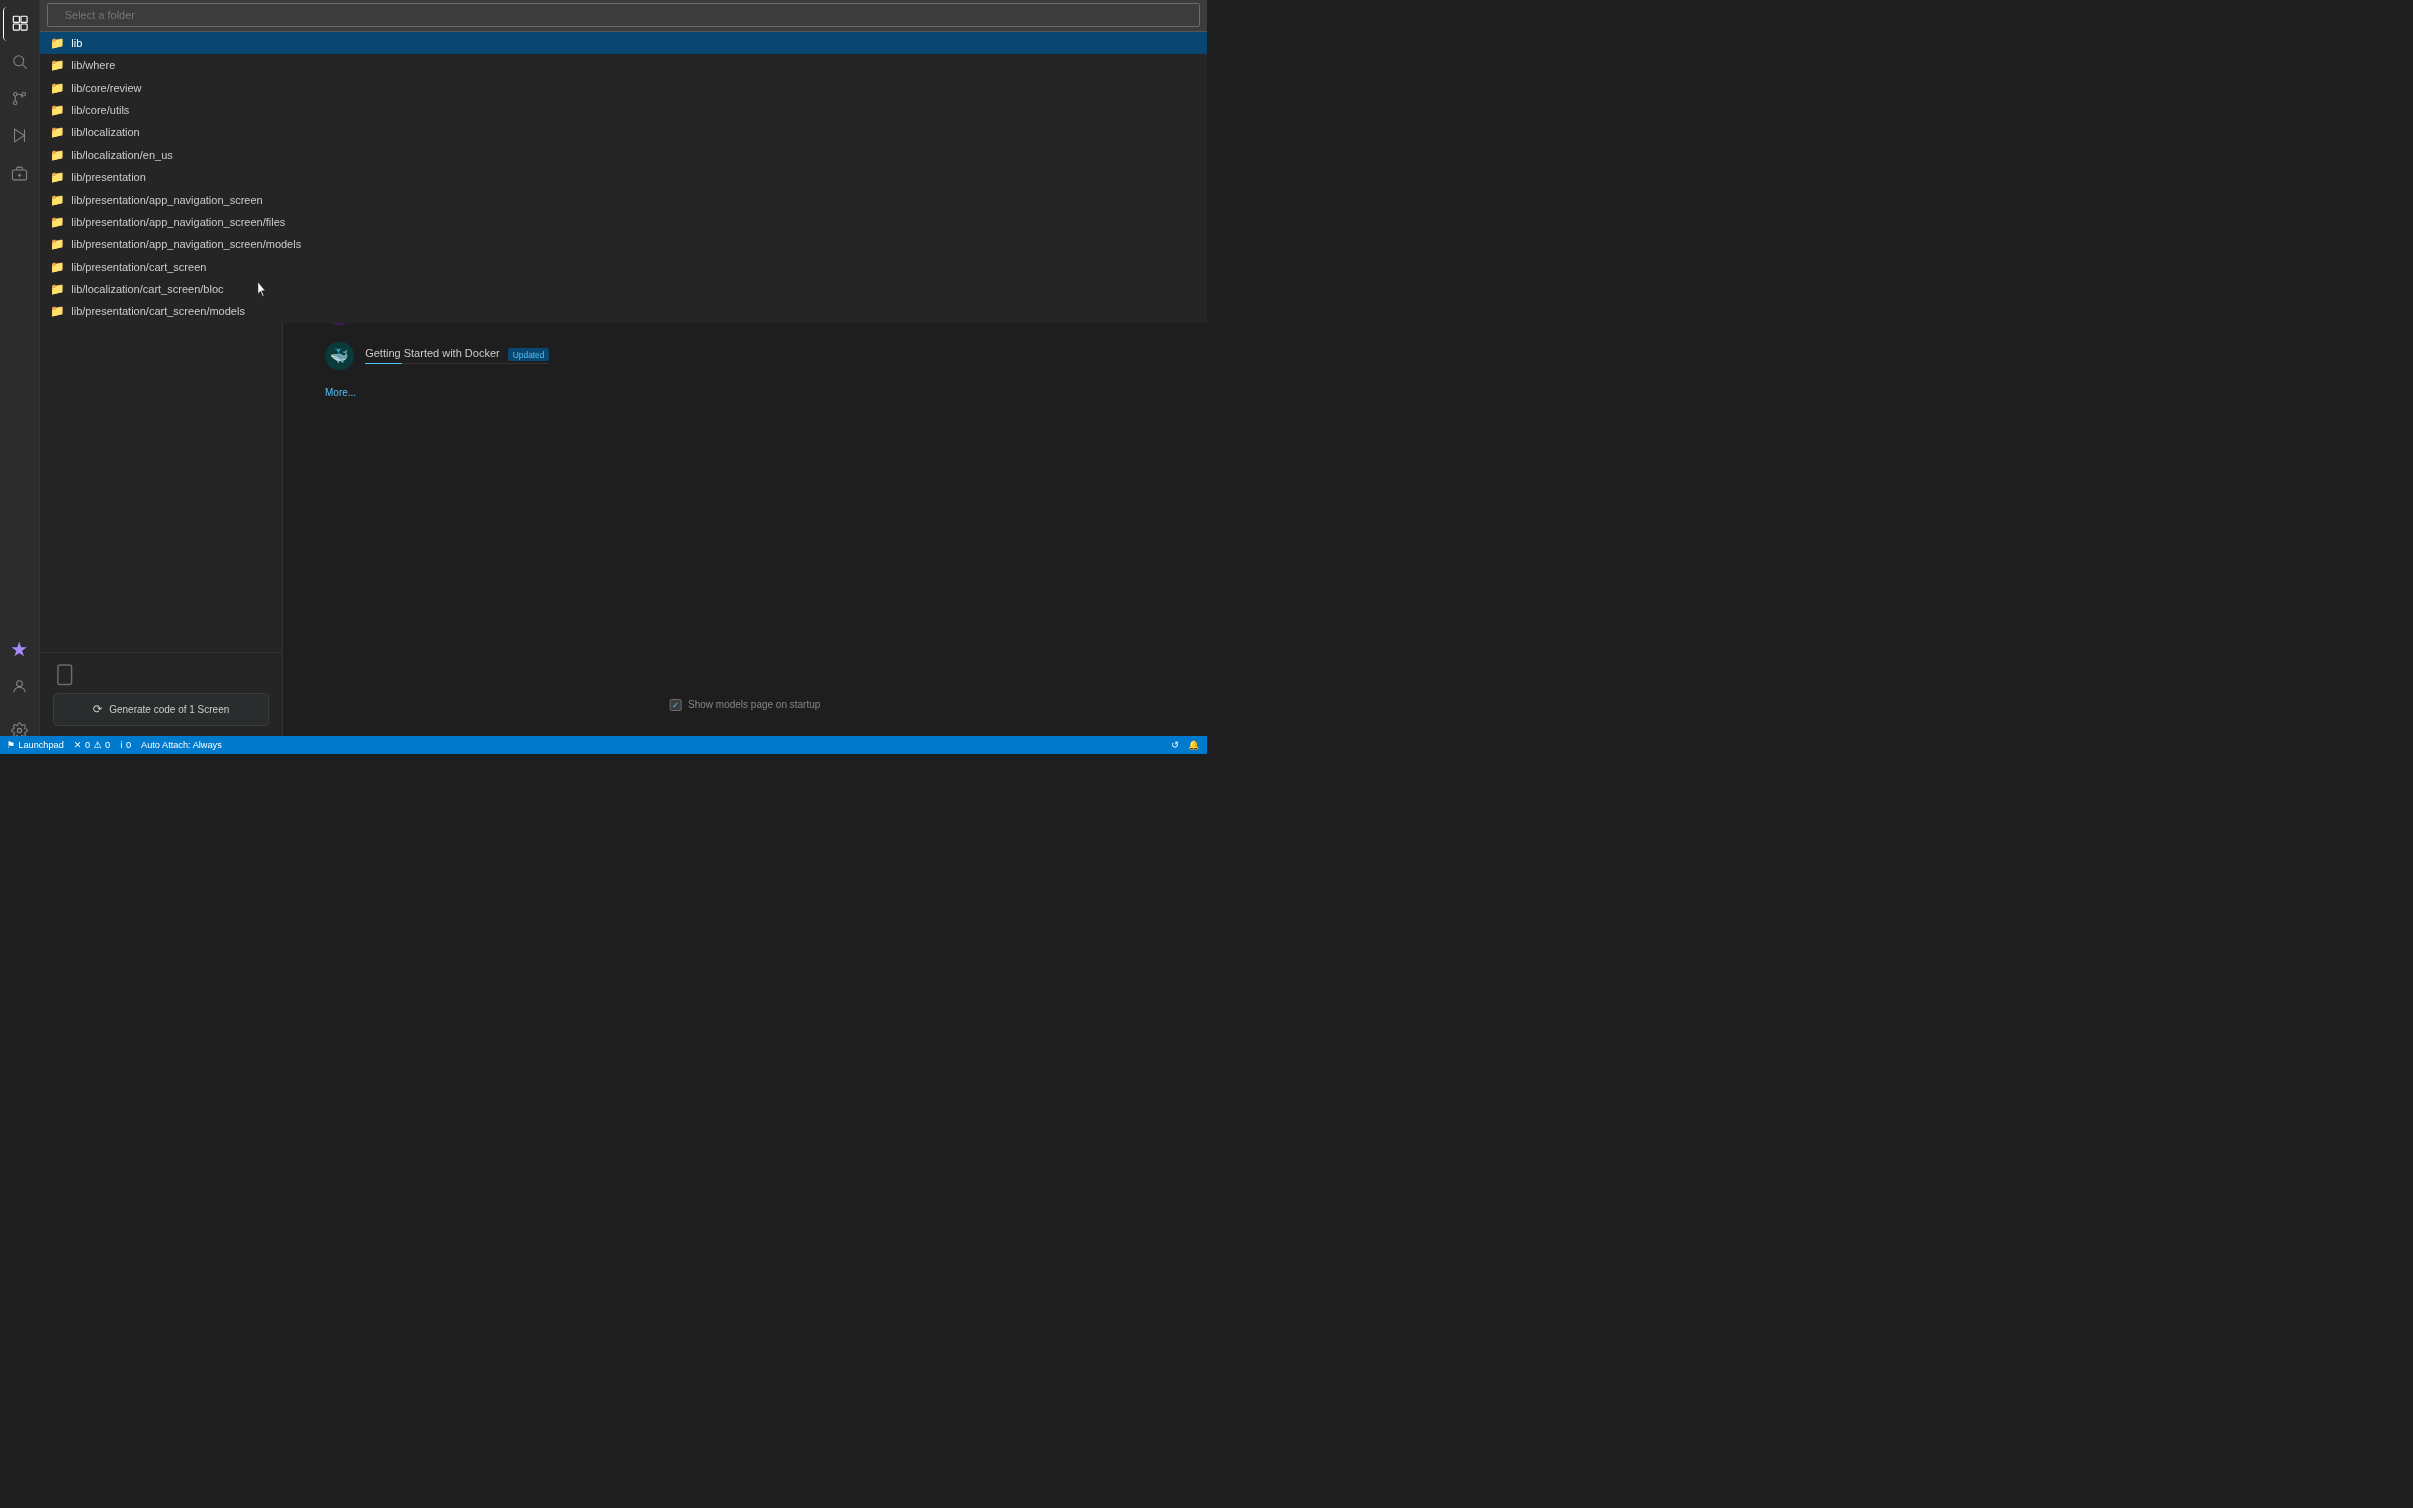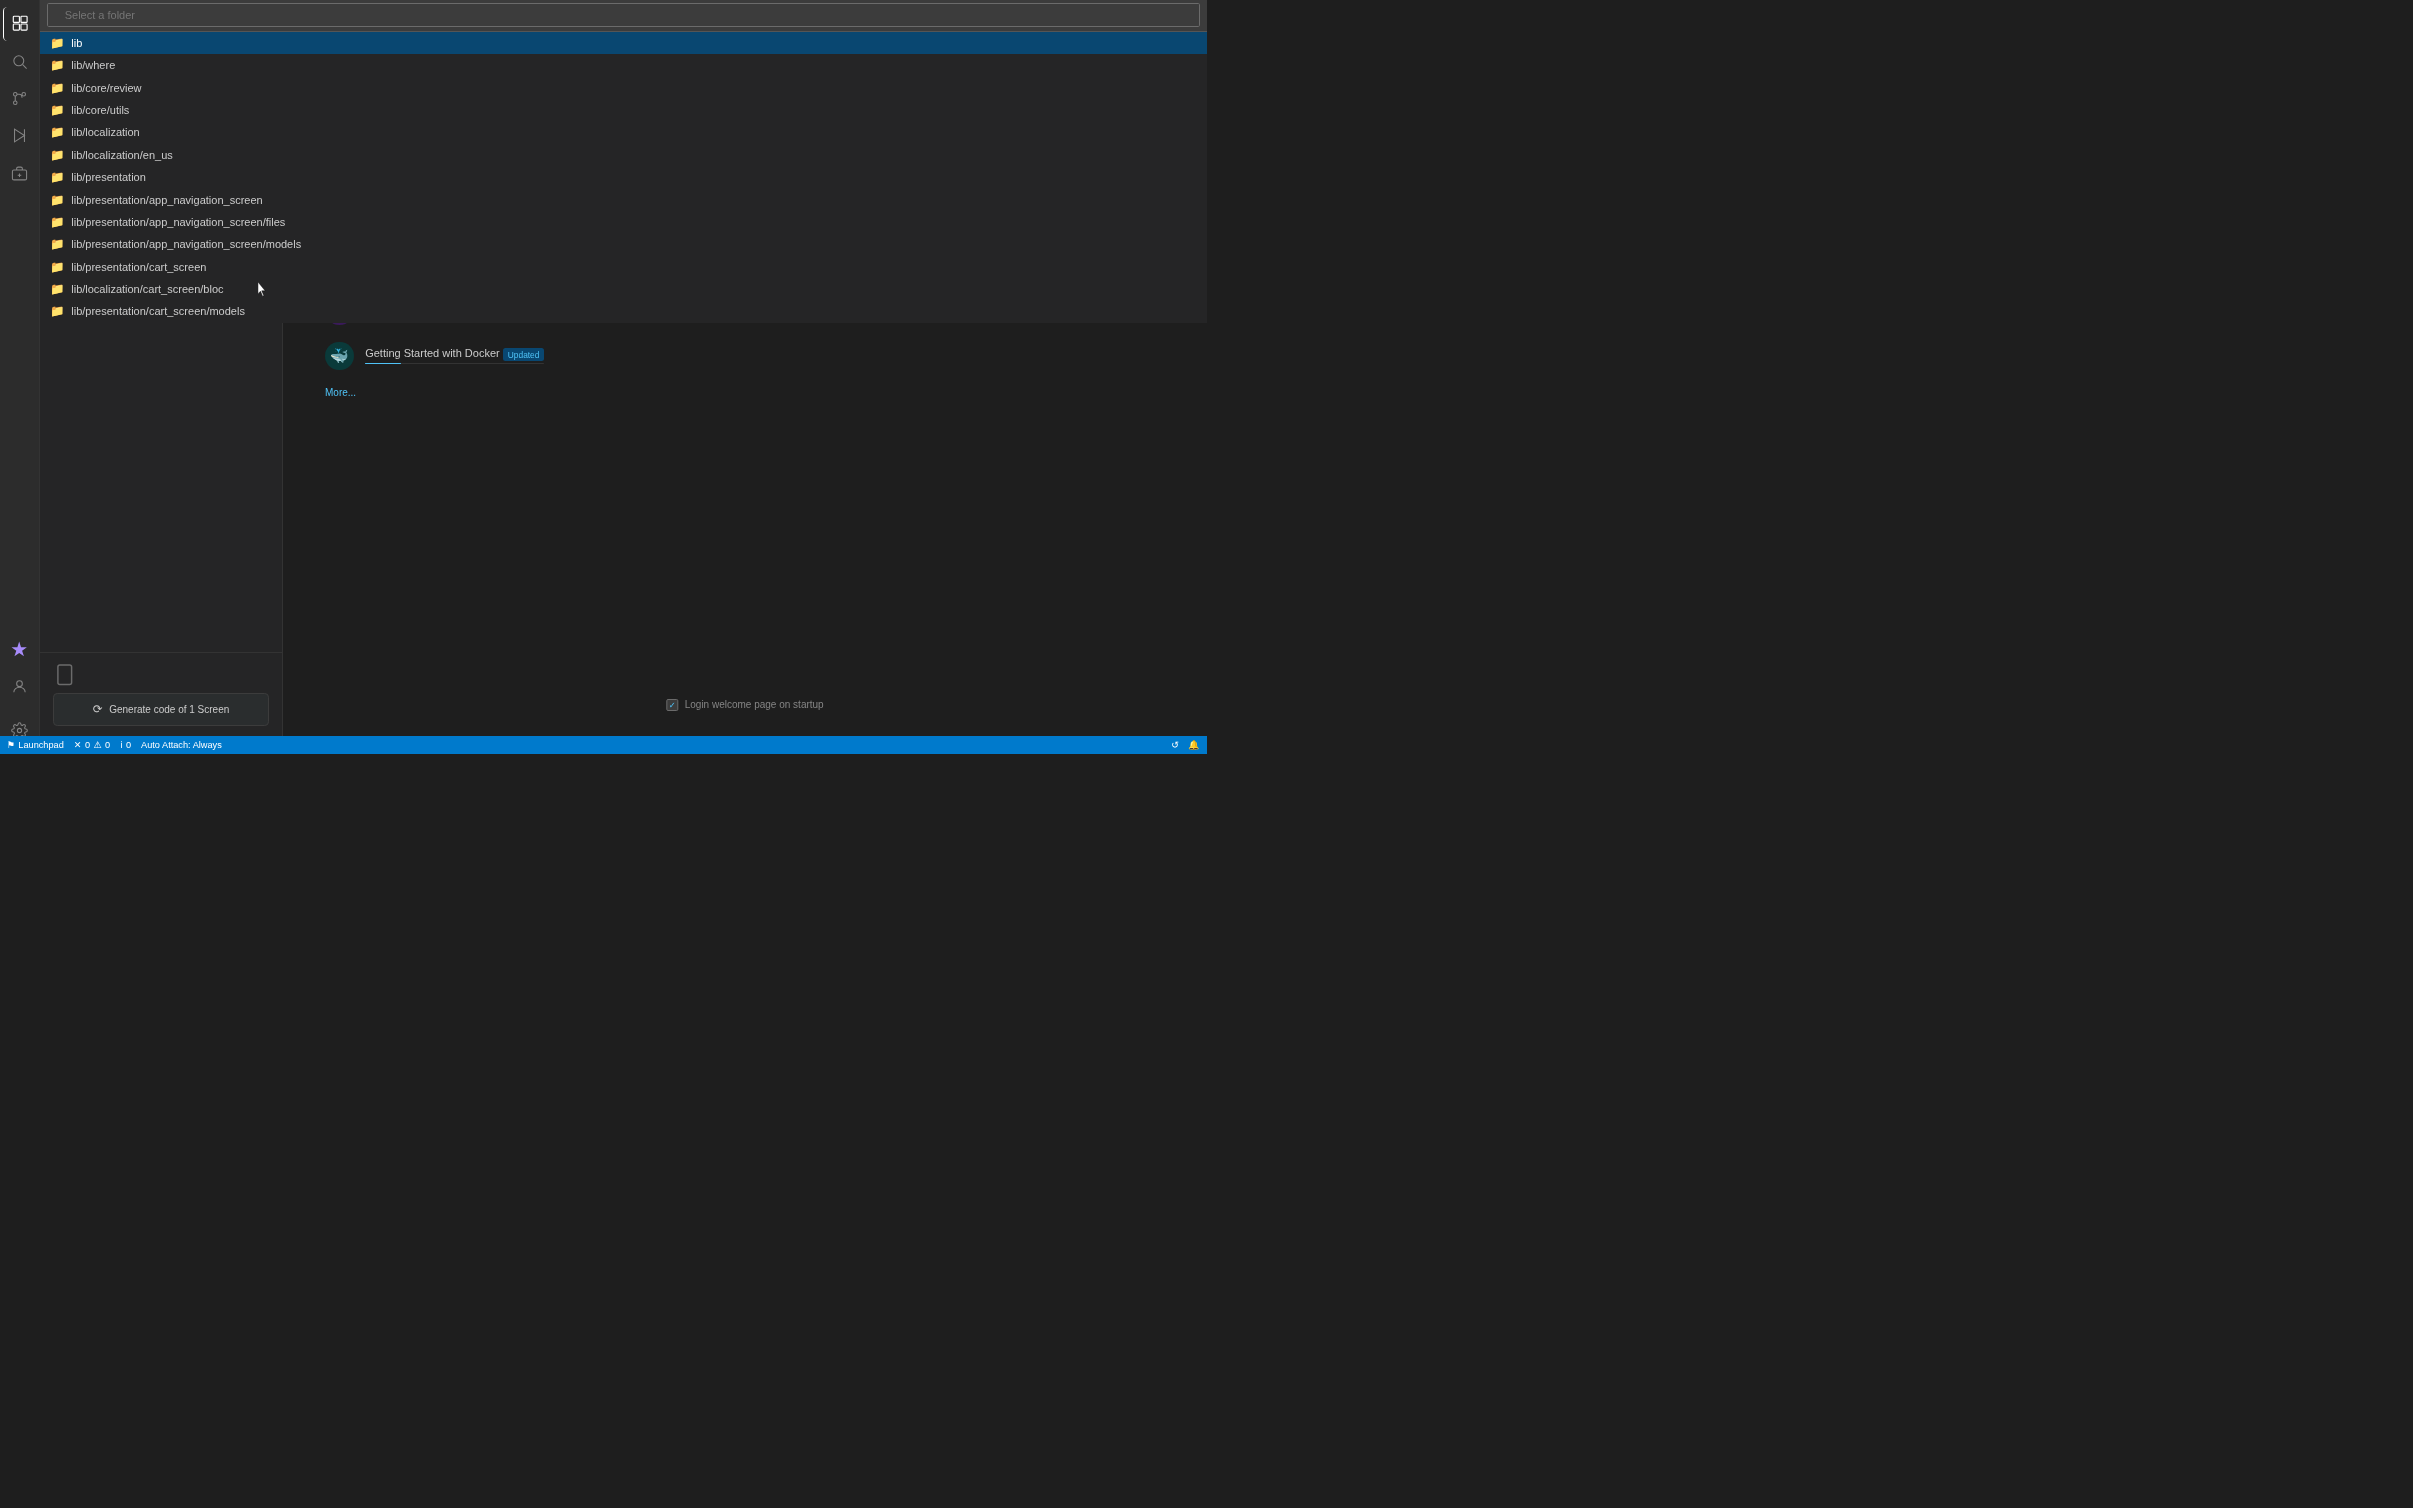--- a/index.html
+++ b/index.html
@@ -291,20 +291,21 @@
       font-size: 11px;
       color: #cccccc;
       font-weight: 500;
     }
     .updated-badge {
       background: #094771;
       color: #4fc3f7;
       font-size: 8.4px;
       padding: 1.7px 5px;
       border-radius: 2.5px;
+      margin-left: 5px;
     }
     .progress-bar-track {
       height: 1.7px;
       background: #333;
       margin-top: 3.4px;
       border-radius: 0.8px;
       width: 100%;
     }
     .progress-bar-fill {
       height: 100%;
@@ -578,21 +579,21 @@
             <div class="progress-bar-fill" style="width:20%;"></div>
           </div>
         </div>
       </div>
 
       <a class="more-link">More...</a>
     </div>
 
     <div class="show-welcome-bar">
       <div class="checkbox-custom">✓</div>
-      <span>Login welcome page on startup</span>
+      <span>Show models page on startup</span>
     </div>
   </div>
 
   <div style="position:absolute; top:0; left:-243px; right:0; z-index:200;">
     <div class="folder-picker-search">
       <input type="text" style="width: 100%; background: rgb(60, 60, 60); border: 0.8px solid rgb(107, 107, 107); color: rgb(204, 204, 204); padding: 5px 17px; font-size: 11px; outline: none; border-radius: 1.7px;" placeholder="Select a folder">
     </div>
     <div class="folder-picker-list">
 
       <div class="folder-item selected">

